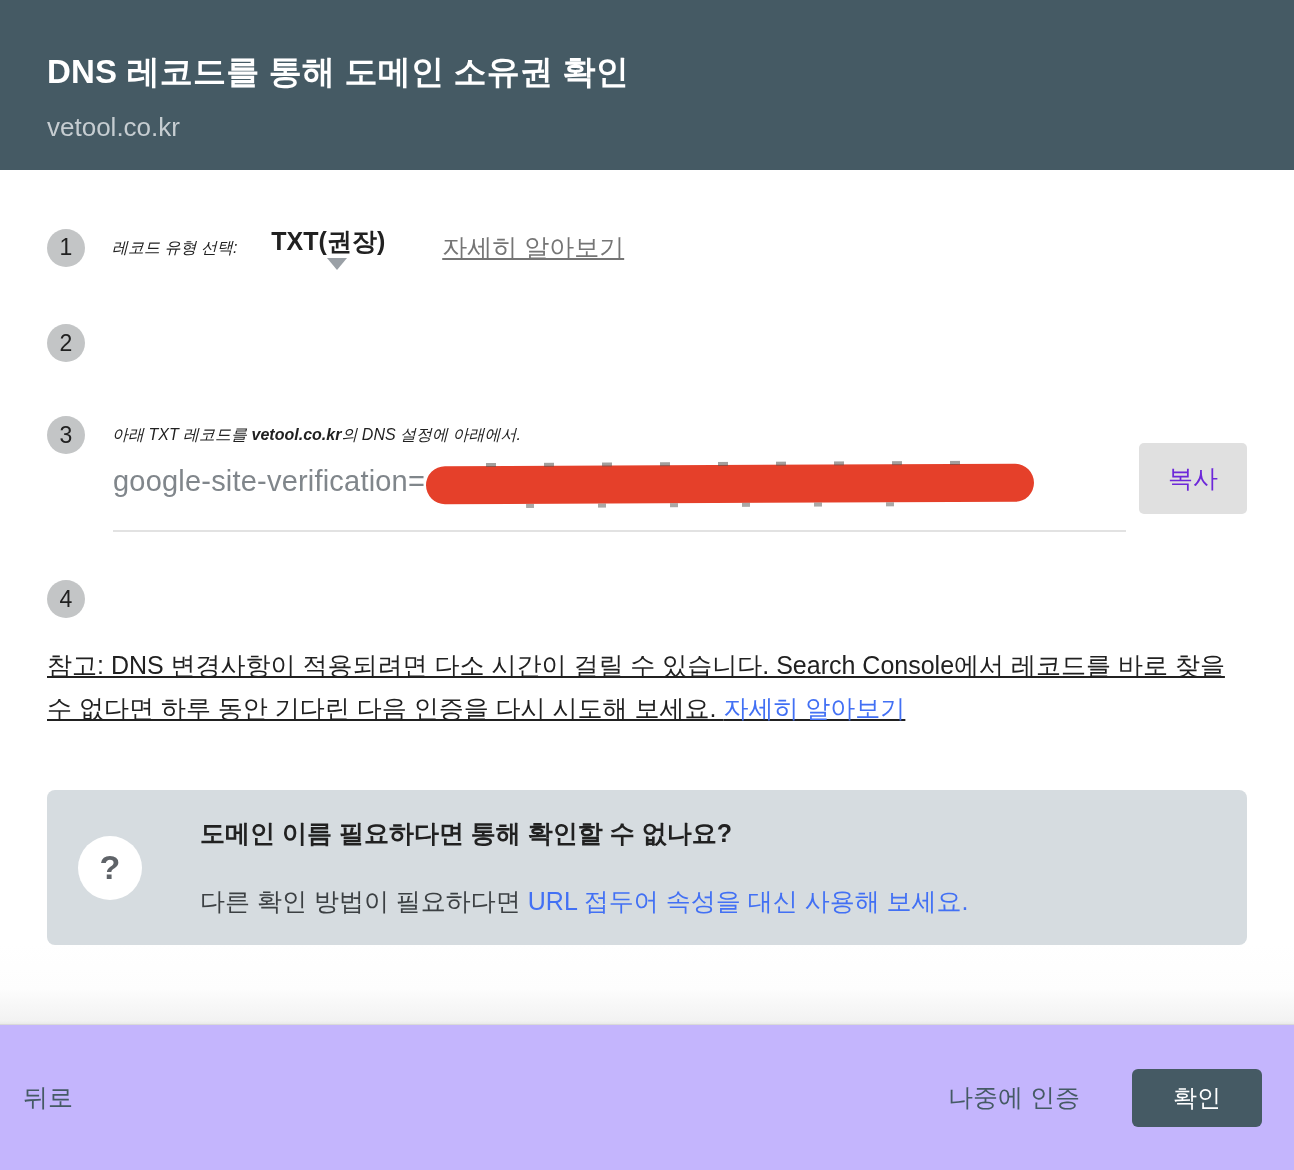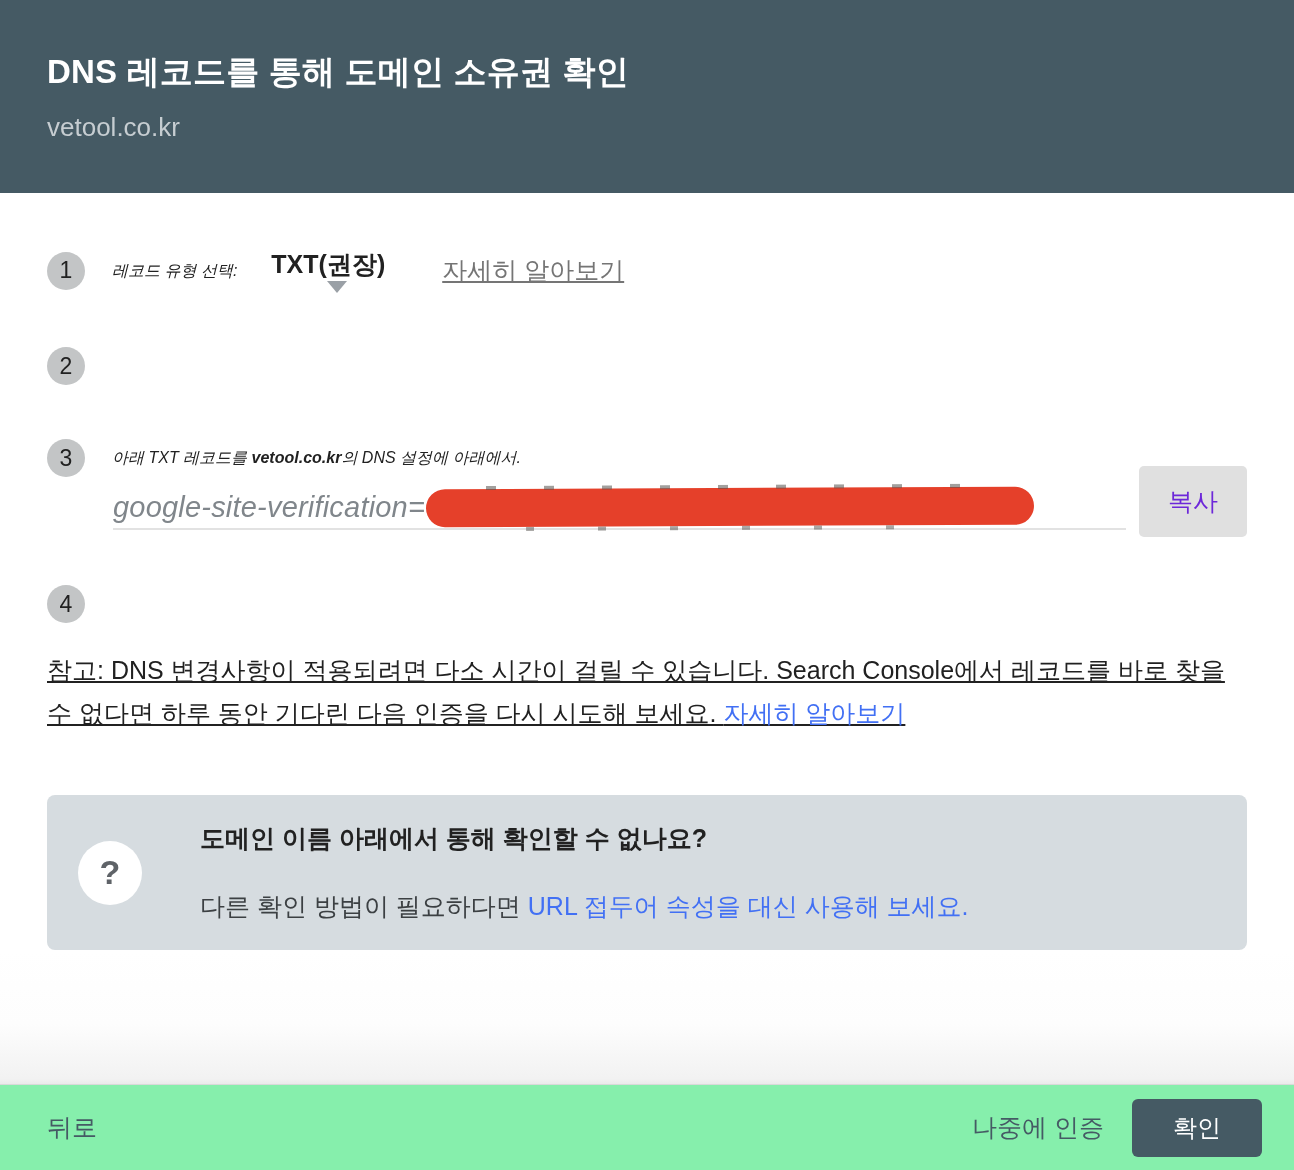--- a/index.html
+++ b/index.html
@@ -9,21 +9,21 @@
     background: #ffffff;
     display: flex;
     flex-direction: column;
     overflow: hidden;
     color: #212121;
   }
 
   
   .header {
     background: #455a64;
-    height: 193px;
+    height: 170px;
     padding: 50px 62px 0 47px;
     flex: 0 0 auto;
   }
   .header h1 {
     color: #ffffff;
     font-size: 33px;
     font-weight: 700;
     letter-spacing: 0.2px;
   }
   .header .subtitle {
@@ -85,26 +85,24 @@
 
   
   .record-row {
     display: flex;
     align-items: flex-start;
     margin: -11px 0 0 66px;
   }
   .record-field {
     flex: 1 1 auto;
     border-bottom: 2px solid #e2e2e2;
-    padding: 14px 0 2px 0;
-    display: flex;
-    align-items: center;
+    padding: 14px 0 27px 0;
+    display: flex;
     white-space: nowrap;
     margin-top: 8px;
-    font-style: italic;
   }
   .record-prefix {
     font-size: 29px;
     color: #80868b;
     letter-spacing: 0.2px;
   }
   .redaction {
     display: inline-block;
     position: relative;
     width: 608px;
@@ -182,37 +180,37 @@
   .help-body { font-size: 25px; color: #3c4043; margin-top: 35px; }
 
   
   .spacer {
     flex: 1 1 auto;
     background: linear-gradient(to bottom, #ffffff 0%, #fdfdfd 55%, #f2f2f2 96%, #eaeaea 100%);
     border-bottom: 1px solid #d9d9d9;
   }
   .footer {
     flex: 0 0 auto;
-    height: 85px;
-    background: #86efac;
-    display: flex;
-    align-items: center;
-    padding: 0 32px 0 47px;
+    height: 145px;
+    background: #c4b5fd;
+    display: flex;
+    align-items: center;
+    padding: 0 32px 0 23px;
   }
   .footer-btn-text {
     background: none;
     border: none;
     font-family: inherit;
     font-size: 25px;
     color: #455a64;
     cursor: pointer;
     padding: 10px 0;
   }
   .footer-spacer { flex: 1 1 auto; }
-  .verify-later { margin-right: 28px; }
+  .verify-later { margin-right: 52px; }
   .confirm-btn {
     width: 130px;
     height: 58px;
     background: #455a64;
     color: #ffffff;
     border: none;
     border-radius: 6px;
     font-family: inherit;
     font-size: 24px;
     cursor: pointer;
@@ -257,21 +255,21 @@
 
   <div class="step step-four">
     <div class="step-num">4</div>
   </div>
 
   <p class="note"><span>참고: DNS 변경사항이 적용되려면 다소 시간이 걸릴 수 있습니다. Search Console에서 레코드를 바로 찾을 수 없다면 하루 동안 기다린 다음 인증을 다시 시도해 보세요. </span><span class="blue-link">자세히 알아보기</span></p>
 
   <div class="help-box">
     <div class="help-icon">?</div>
     <div class="help-text">
-      <div class="help-title">도메인 이름 아래에서 통해 확인할 수 없나요?</div>
+      <div class="help-title">도메인 이름 필요하다면 통해 확인할 수 없나요?</div>
       <div class="help-body"><span>다른 확인 방법이 필요하다면 </span><span class="blue-link">URL 접두어 속성을 대신 사용해 보세요.</span></div>
     </div>
   </div>
 
 </div>
 
 <div class="spacer"></div>
 
 <div class="footer">
   <button class="footer-btn-text">뒤로</button>

